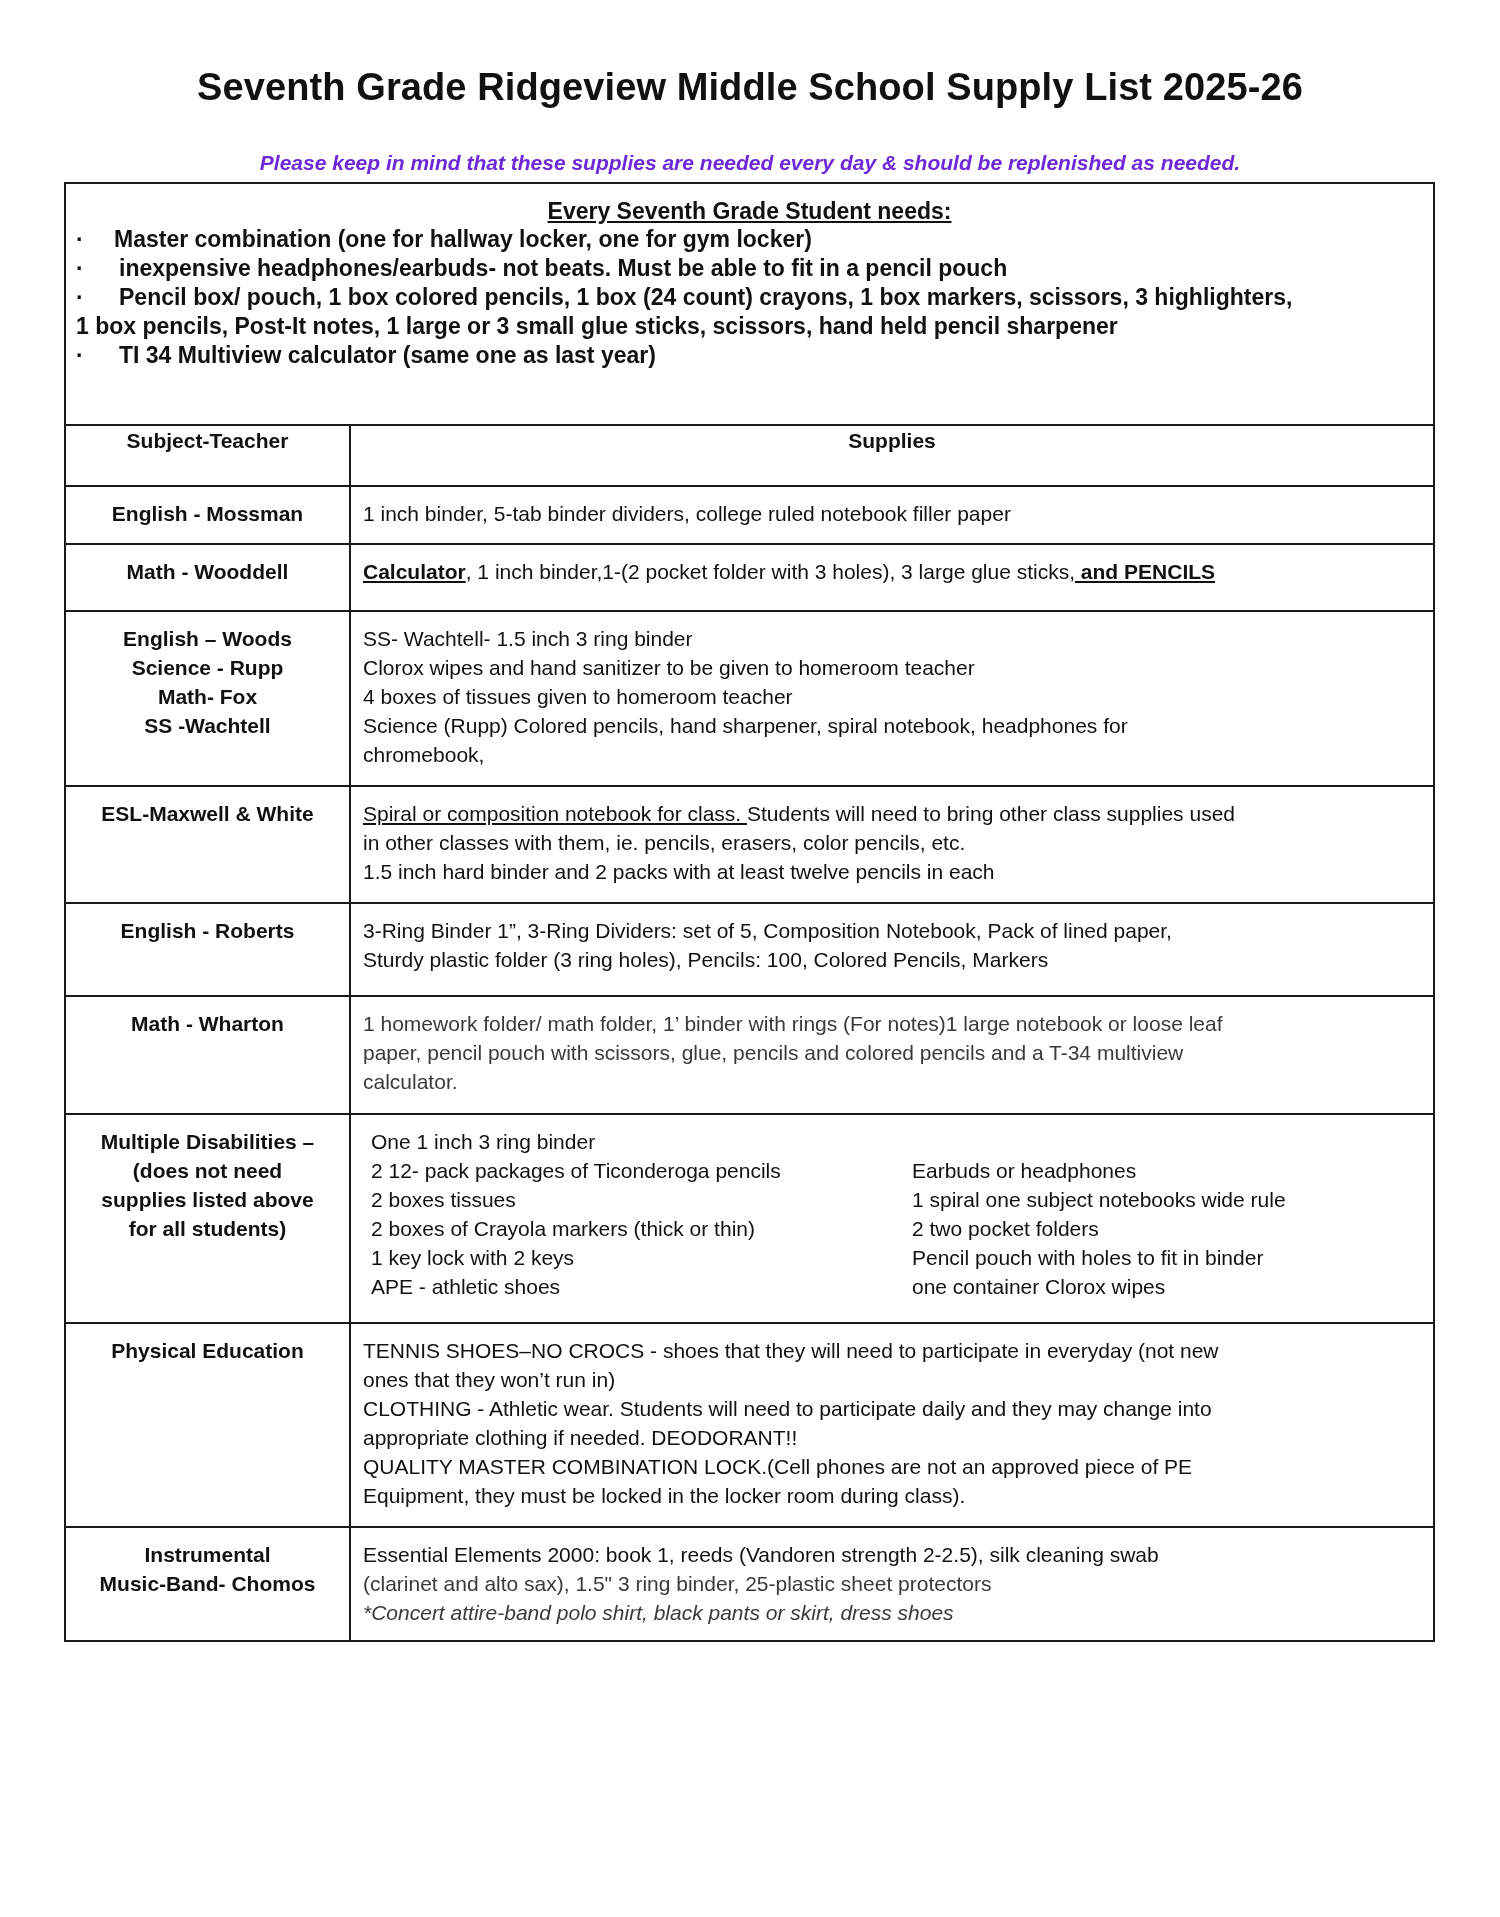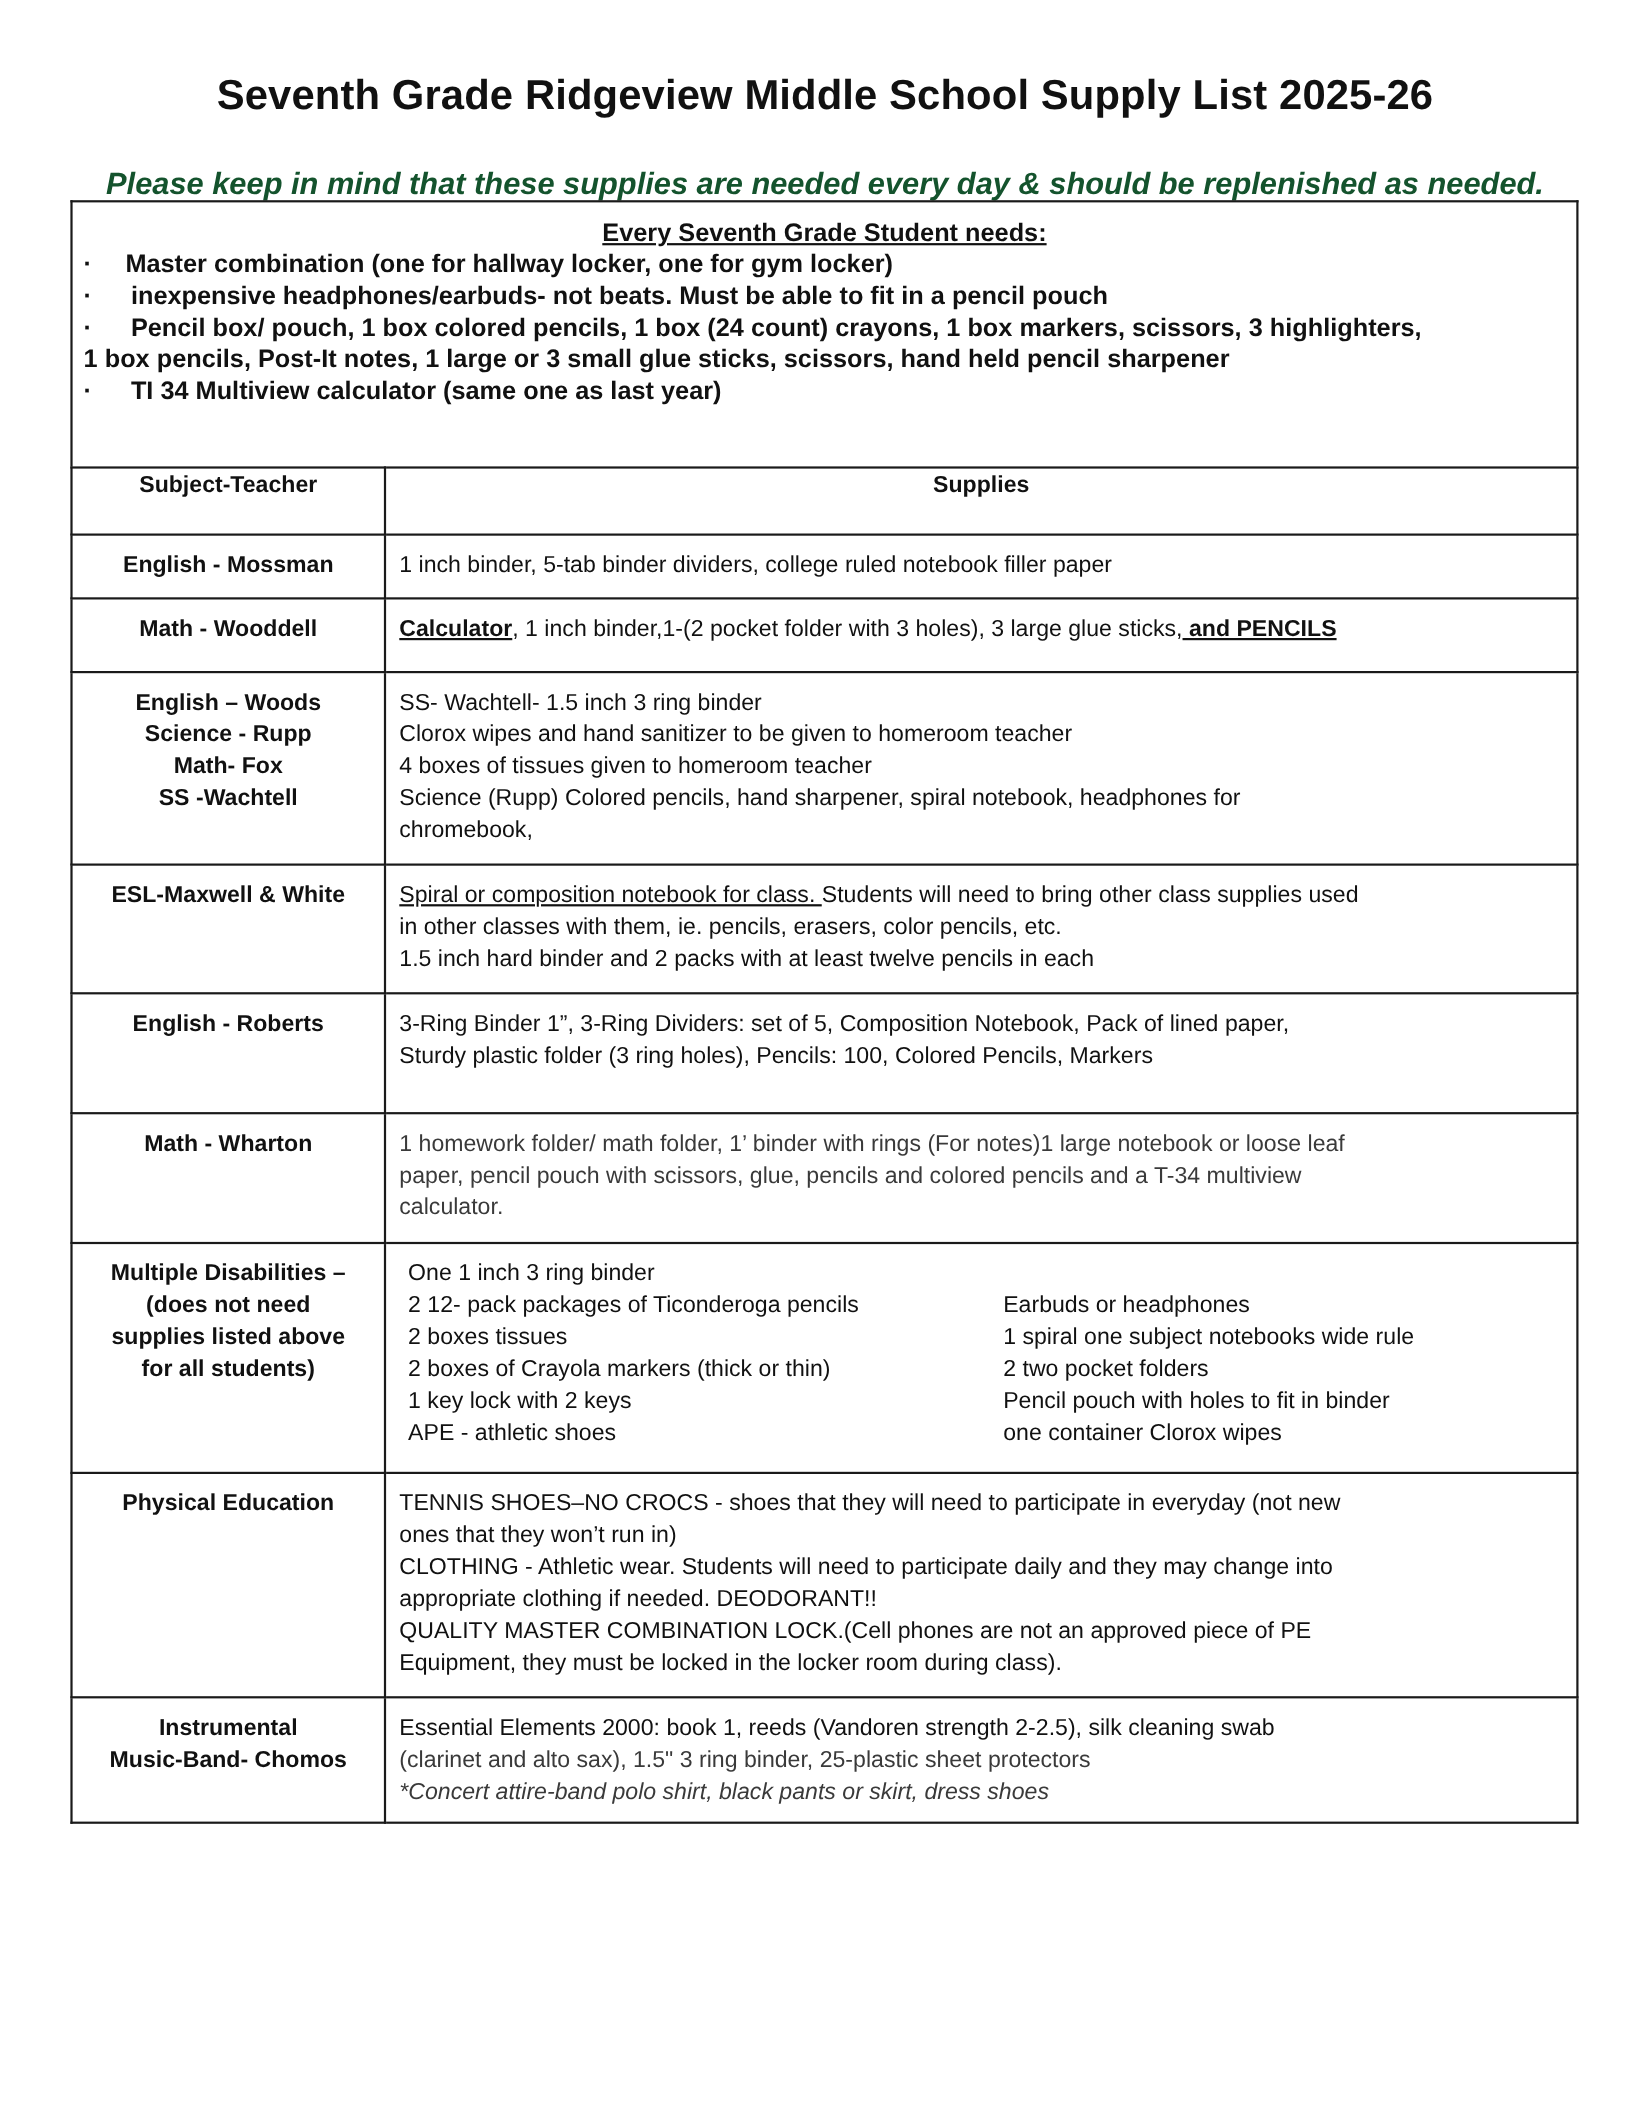--- a/index.html
+++ b/index.html
@@ -6,21 +6,21 @@
   body {
     width: 1500px; height: 1917px; position: relative; overflow: hidden;
     font-family: "Liberation Sans", sans-serif; color: #111;
   }
   .title {
     position: absolute; left: 0; width: 1500px; top: 66px; text-align: center;
     font-size: 38px; font-weight: bold; color: #111; letter-spacing: 0.1px;
   }
   .subtitle {
     position: absolute; left: 0; width: 1500px; top: 151px; text-align: center;
-    font-size: 28px; font-weight: bold; font-style: italic; color: #14532d;
+    font-size: 21px; font-weight: bold; font-style: italic; color: #6d28d9;
   }
   .needs-box {
     position: absolute; left: 64px; top: 182px; width: 1371px; height: 242px;
     border: 2.5px solid #1a1a1a; border-bottom: none; box-sizing: border-box;
   }
   .needs-heading {
     position: absolute; left: 0; width: 100%; top: 14px; text-align: center;
     font-size: 23px; font-weight: bold; text-decoration: underline;
   }
   .needs-line {
@@ -109,21 +109,21 @@
     <td class="subj">
           <span class="line">ESL-Maxwell &amp; White</span>
         </td>
     <td class="sup">
       <span class="line"><span class="u">Spiral or composition notebook for class. </span><span>Students will need to bring other class supplies used</span></span>
       <span class="line">in other classes with them, ie. pencils, erasers, color pencils, etc.</span>
       <span class="line">1.5 inch hard binder and 2 packs with at least twelve pencils in each</span>
     </td>
   </tr>
 
-  <tr style="height:109px;">
+  <tr style="height:93px;">
     <td class="subj">
           <span class="line">English - Roberts</span>
         </td>
     <td class="sup">
       <span class="line">3-Ring Binder 1”, 3-Ring Dividers: set of 5, Composition Notebook, Pack of lined paper,</span>
       <span class="line">Sturdy plastic folder (3 ring holes), Pencils: 100, Colored Pencils, Markers</span>
     </td>
   </tr>
 
   <tr style="height:118px;">

